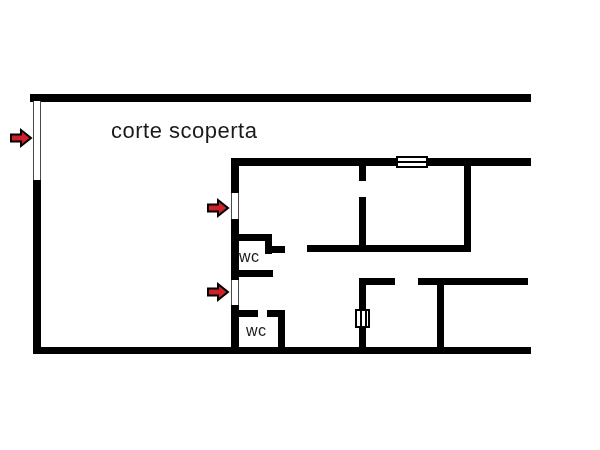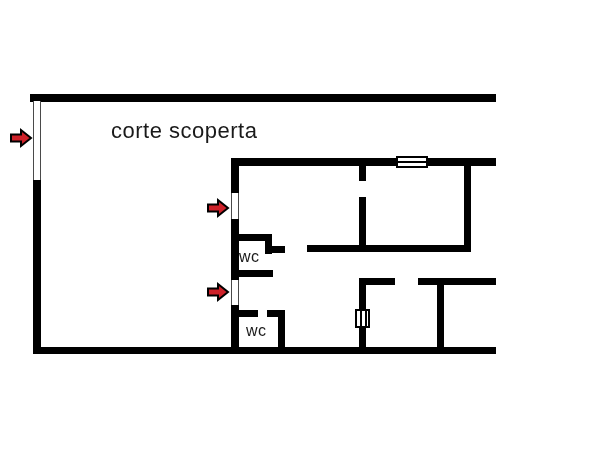--- a/index.html
+++ b/index.html
@@ -10,20 +10,21 @@
     --door-line:#4a4a4a;
     --text:#1a1a1a;
   }
   html,body{margin:0;padding:0;background:#fff;}
   #canvas{
     position:relative;
     width:496px;height:450px;
     background:var(--background);
     font-family:"Liberation Sans", sans-serif;
     overflow:hidden;
+    padding-left:35px;
   }
   .wall{position:absolute;background:var(--wall);}
   
   .door-v{
     position:absolute;background:var(--background);
     border-left:1px solid var(--door-line);
     border-right:1px solid var(--door-line);
     box-sizing:border-box;
   }
   

